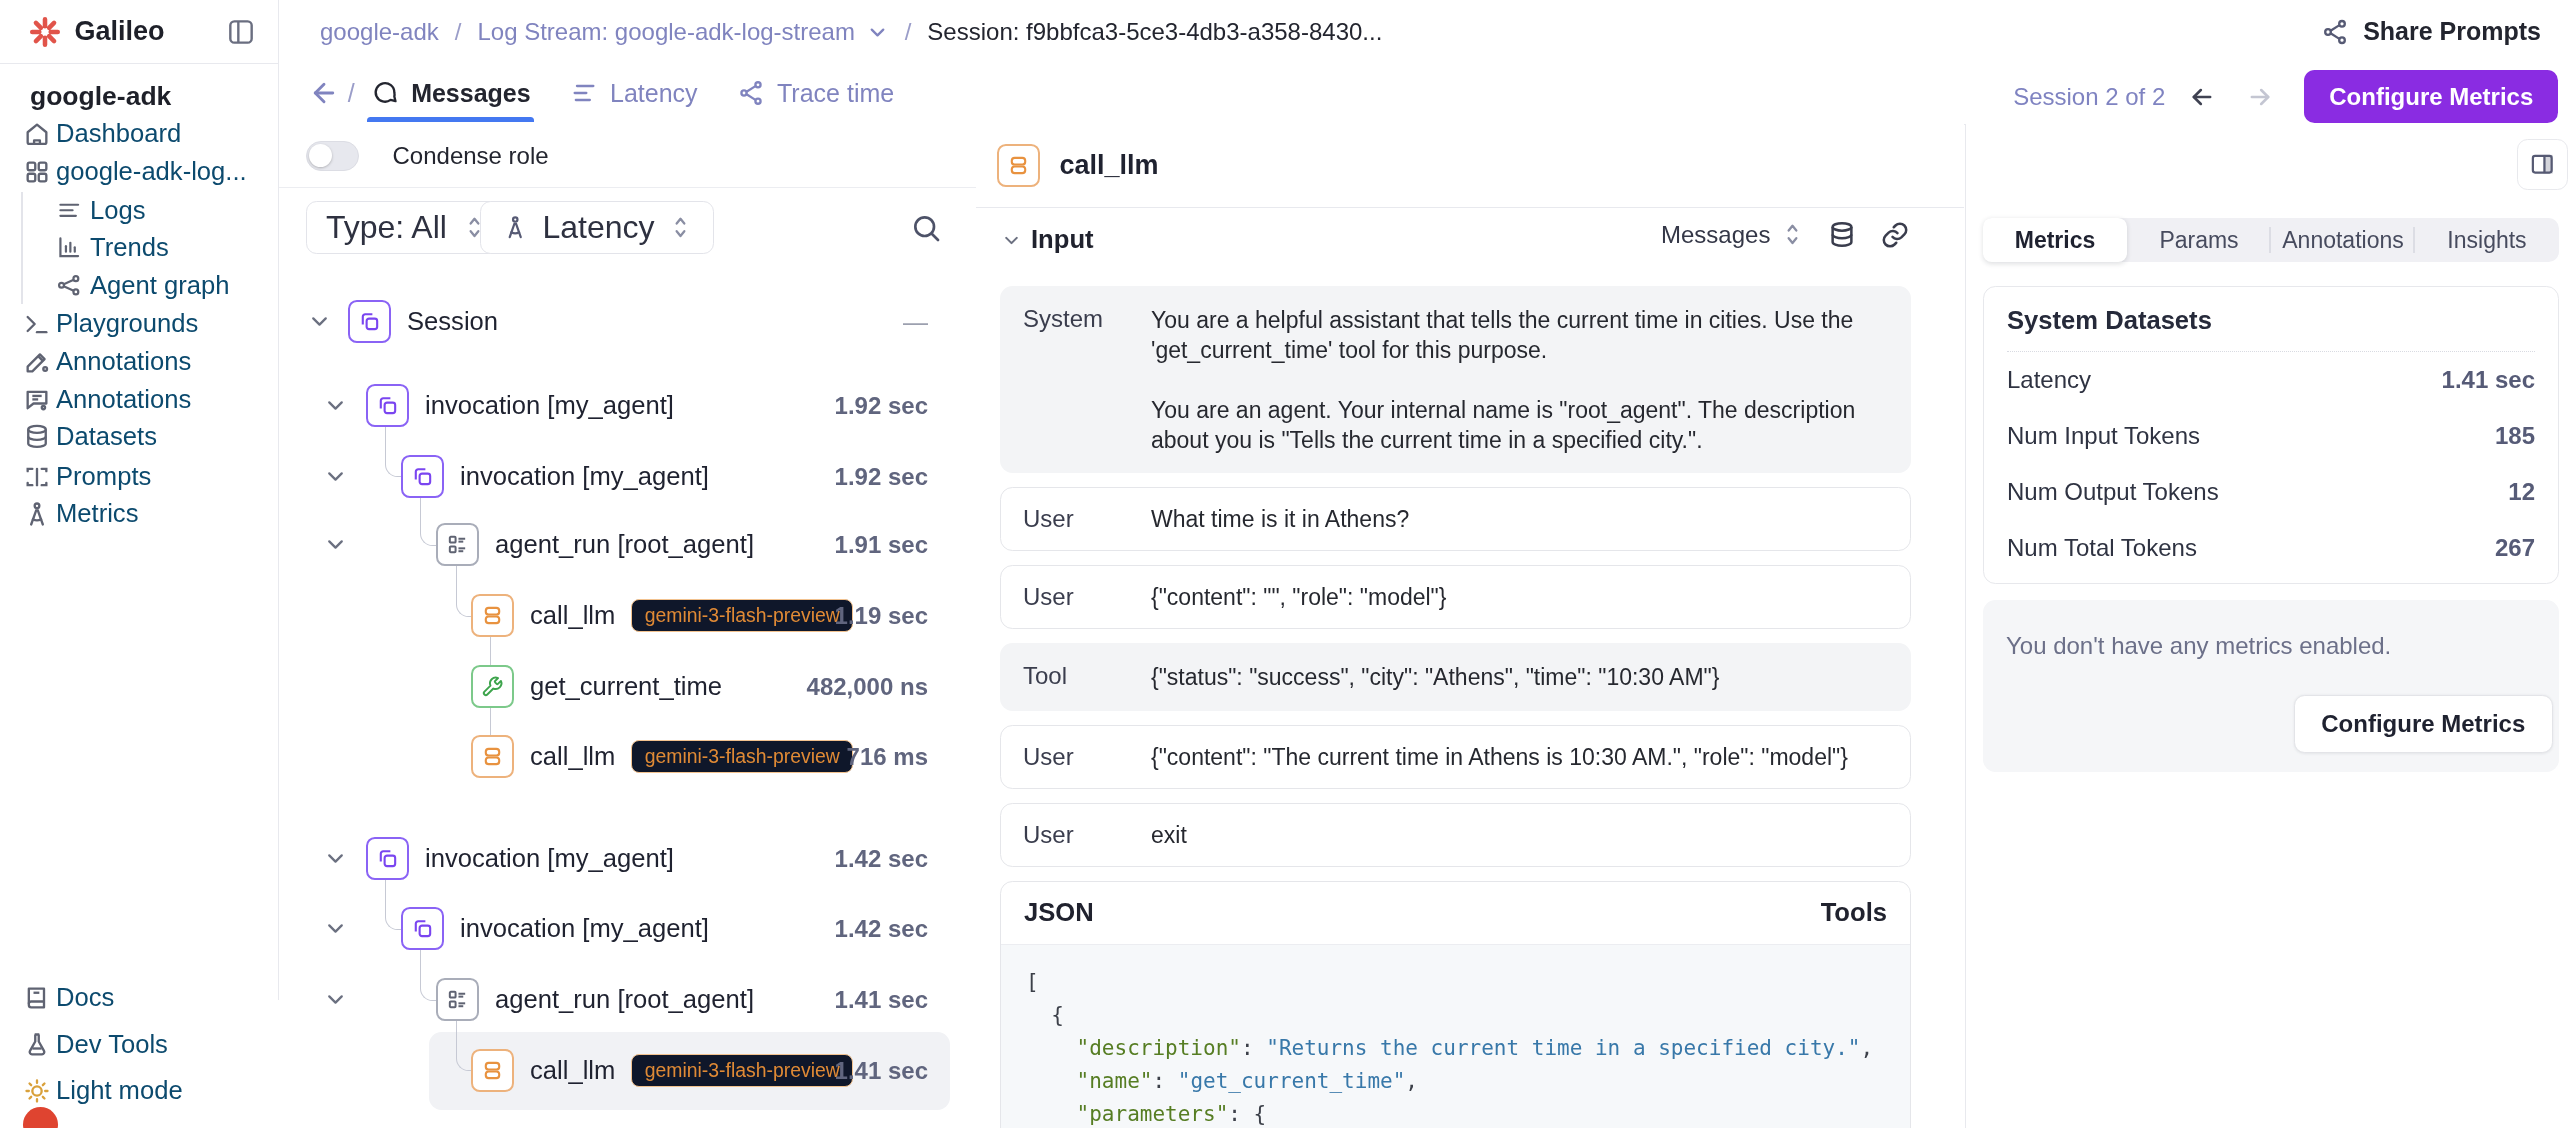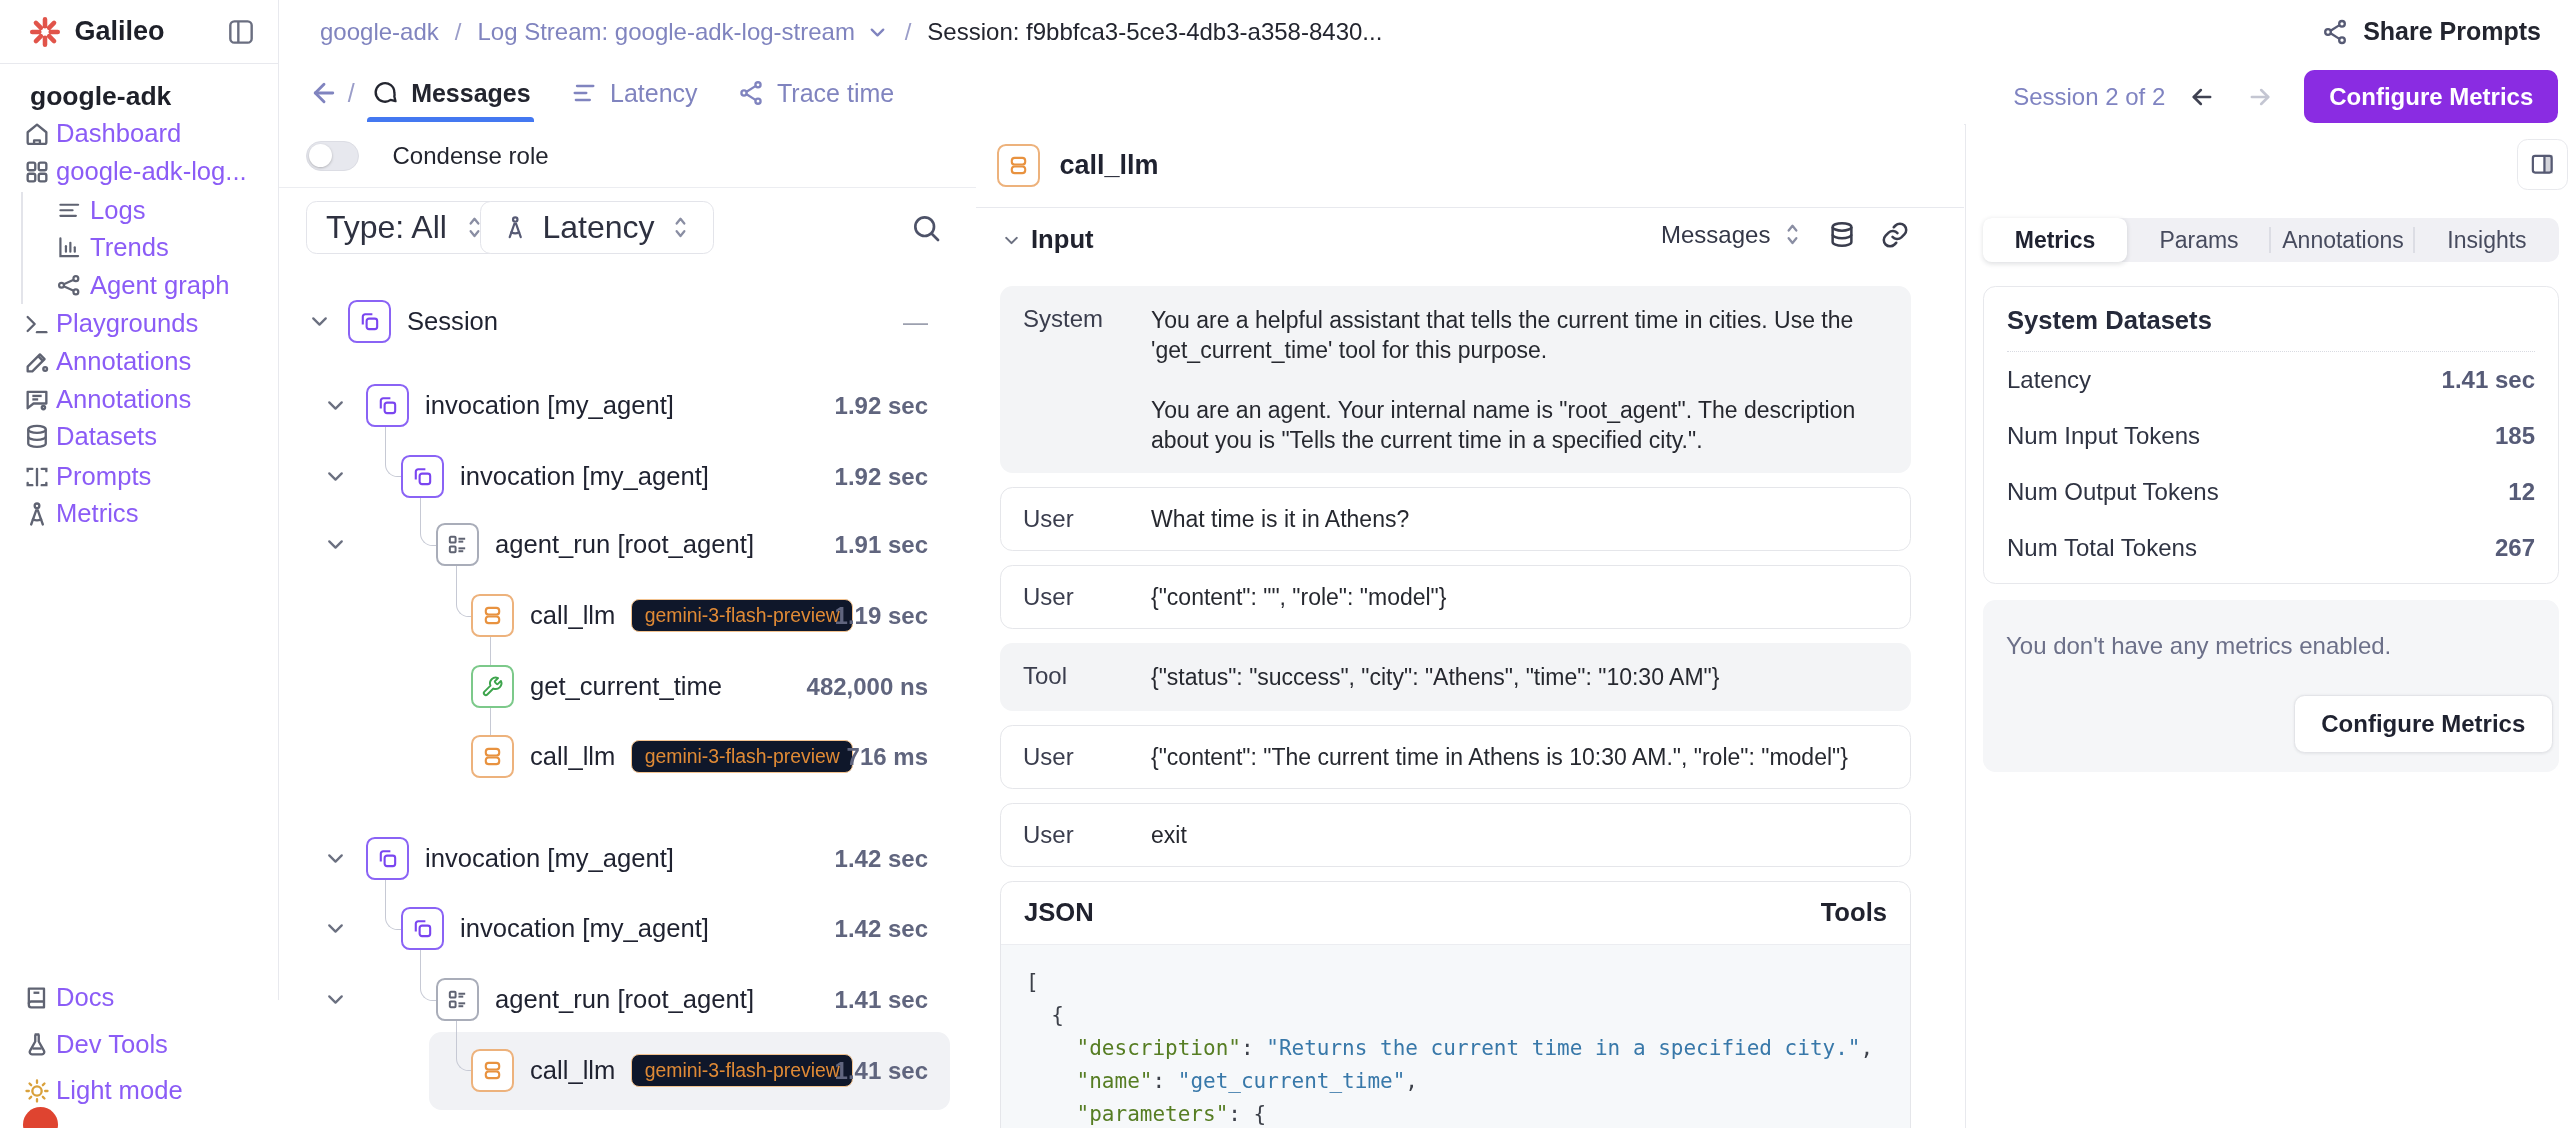--- a/index.html
+++ b/index.html
@@ -11,21 +11,21 @@
   svg{display:block}
   
   #sidebar{position:absolute;left:0;top:0;width:278px;height:1000px;border-right:1.8px solid #e8e9ee;background:#fff;}
   .brandrow{position:absolute;left:0;top:0;width:278px;height:63px;border-bottom:1.8px solid #e8e9ee;display:flex;align-items:center;}
   .brandlogo{margin-left:28px;width:34px;height:34px;color:#e1544a;}
   .brandname{margin-left:12.4px;font-size:27px;font-weight:700;color:#1e2029;}
   .collapsebtn{position:absolute;right:21px;top:16px;width:32px;height:32px;color:#6a6e80;}
   .projlabel{position:absolute;left:30px;top:81px;font-size:26.5px;font-weight:700;color:#1e2029;}
   .navitem{position:absolute;left:0;width:278px;height:37px;display:flex;align-items:center;cursor:pointer;}
   .navitem .nicon{position:absolute;left:23px;width:28px;height:28px;color:#5f6372;}
-  .navitem .nlabel{position:absolute;left:56px;font-size:25.6px;color:#8b5cf6;white-space:nowrap;}
+  .navitem .nlabel{position:absolute;left:56px;font-size:25.6px;color:#0c4a6e;white-space:nowrap;}
   .navitem.nested .nicon{left:56px;width:26.5px;height:26.5px;}
   .navitem.nested .nlabel{left:90px;}
   .nestline{position:absolute;left:21px;top:192px;height:112px;width:1.8px;background:#e3e4ea;}
   .sun{color:#d9a13b !important;}
   .avatar-cut{position:absolute;left:23px;top:1107px;width:35px;height:35px;border-radius:50%;background:#df4430;}
   .cuttext{position:absolute;left:74px;top:1118px;width:230px;height:10.6px;overflow:hidden;font-size:24px;color:#2a2c36;}
   
   #topbar{position:absolute;left:279px;top:0;width:2297px;height:124px;background:#fff;border-bottom:1.8px solid #e8e9ee;}
   .crumbs{position:absolute;left:41px;top:0;height:64px;display:flex;align-items:center;gap:16px;font-size:24px;}
   .crumb-link{color:#8084bf;}

